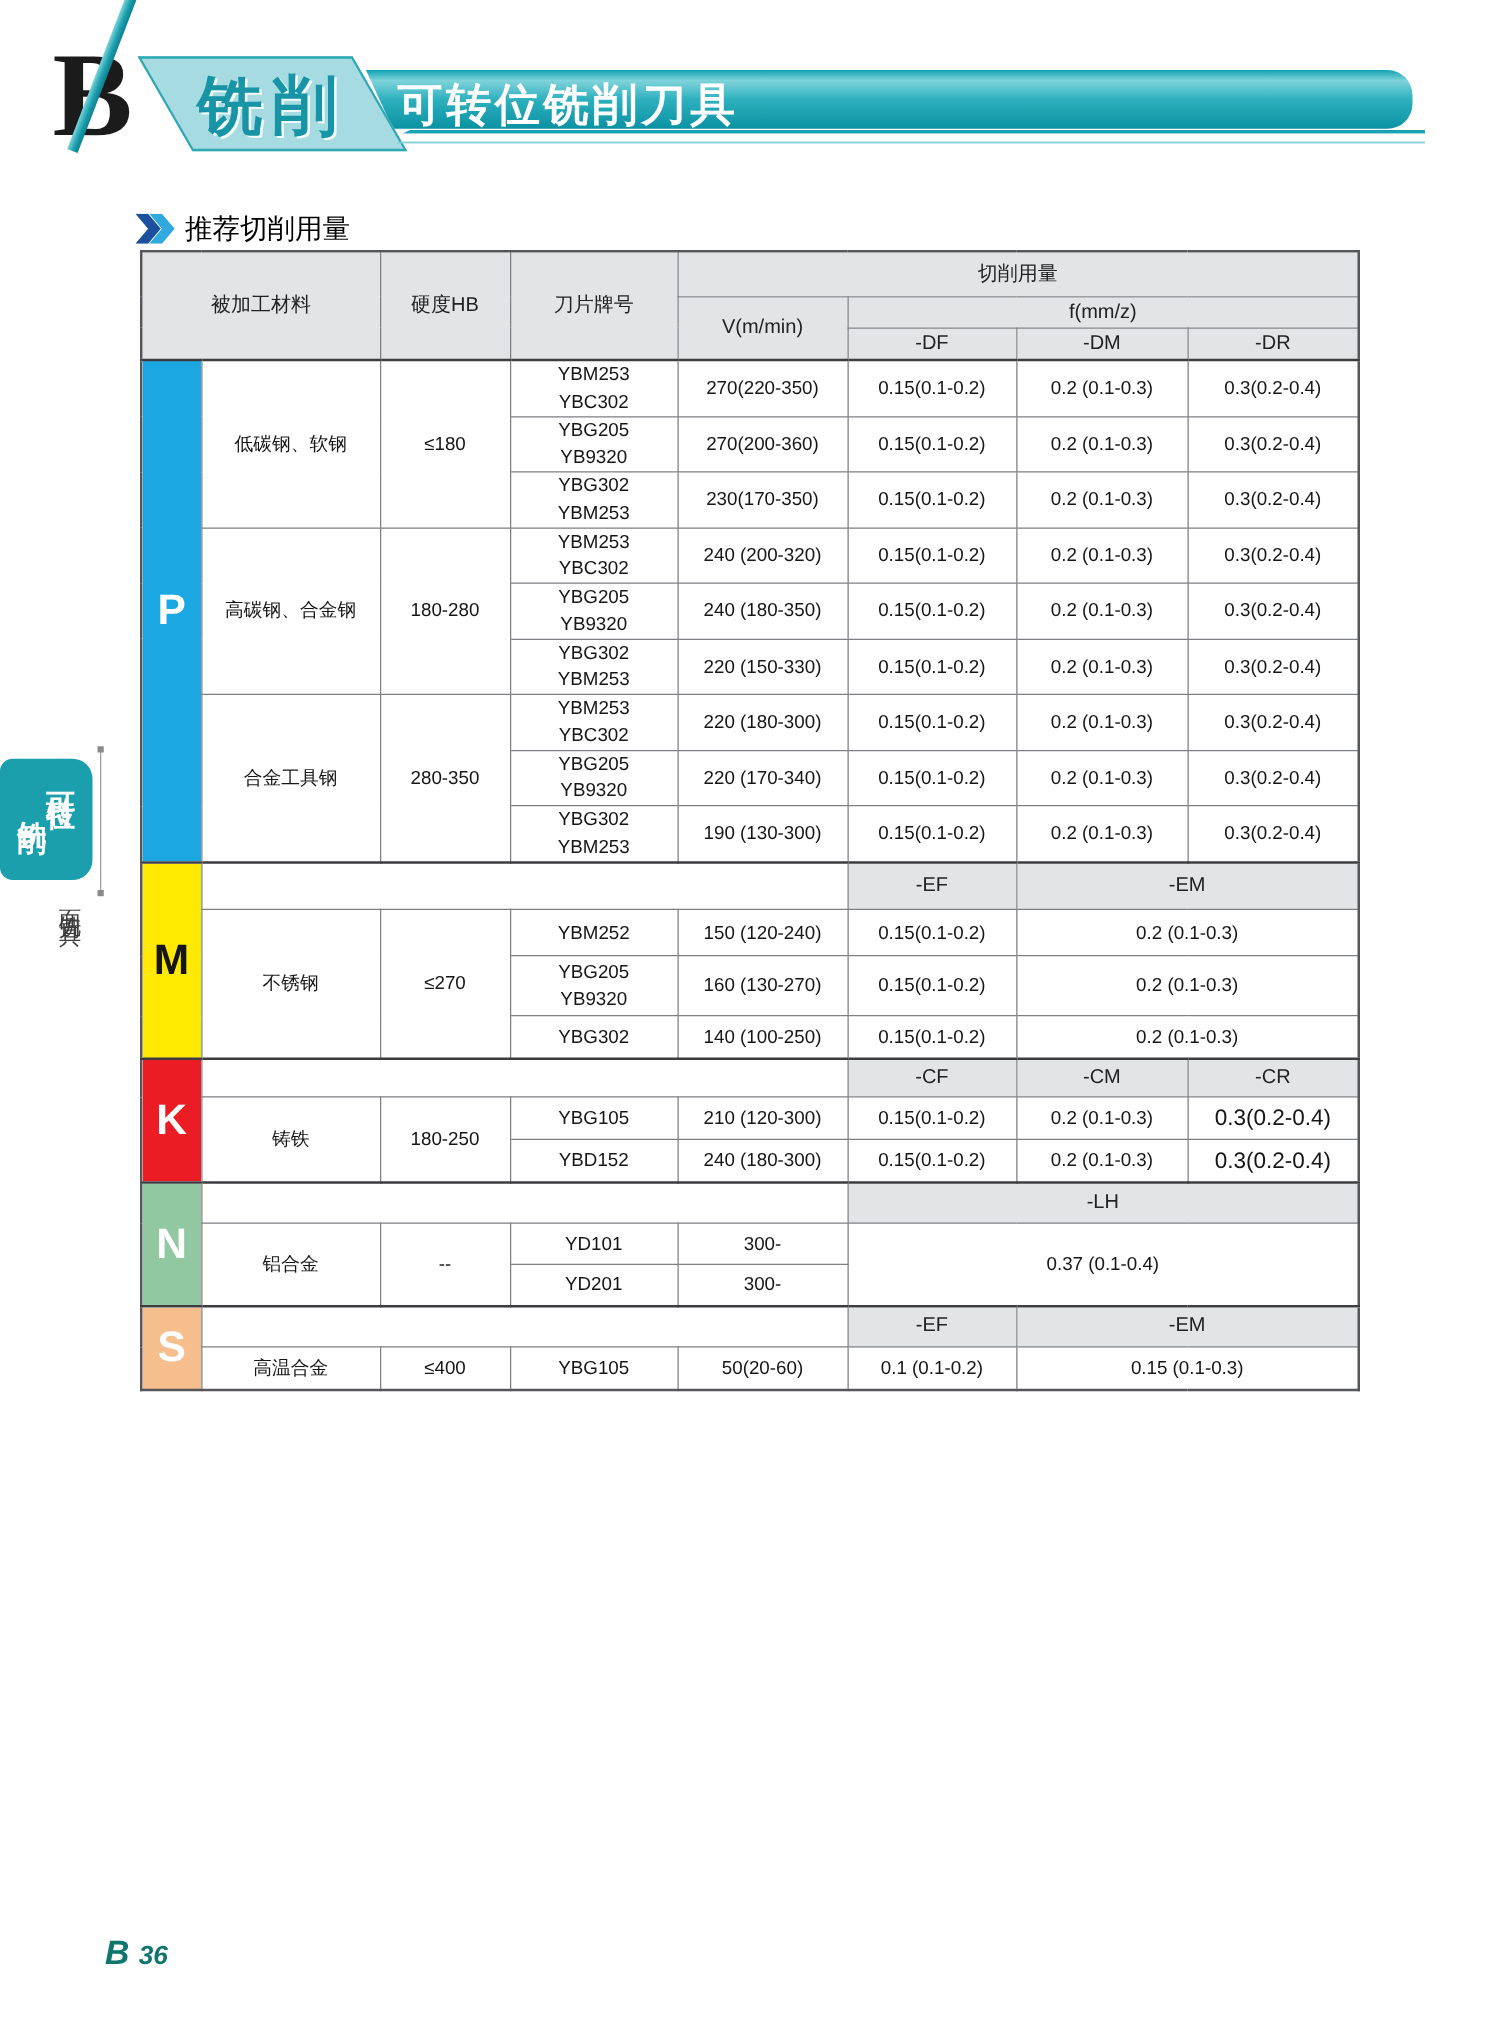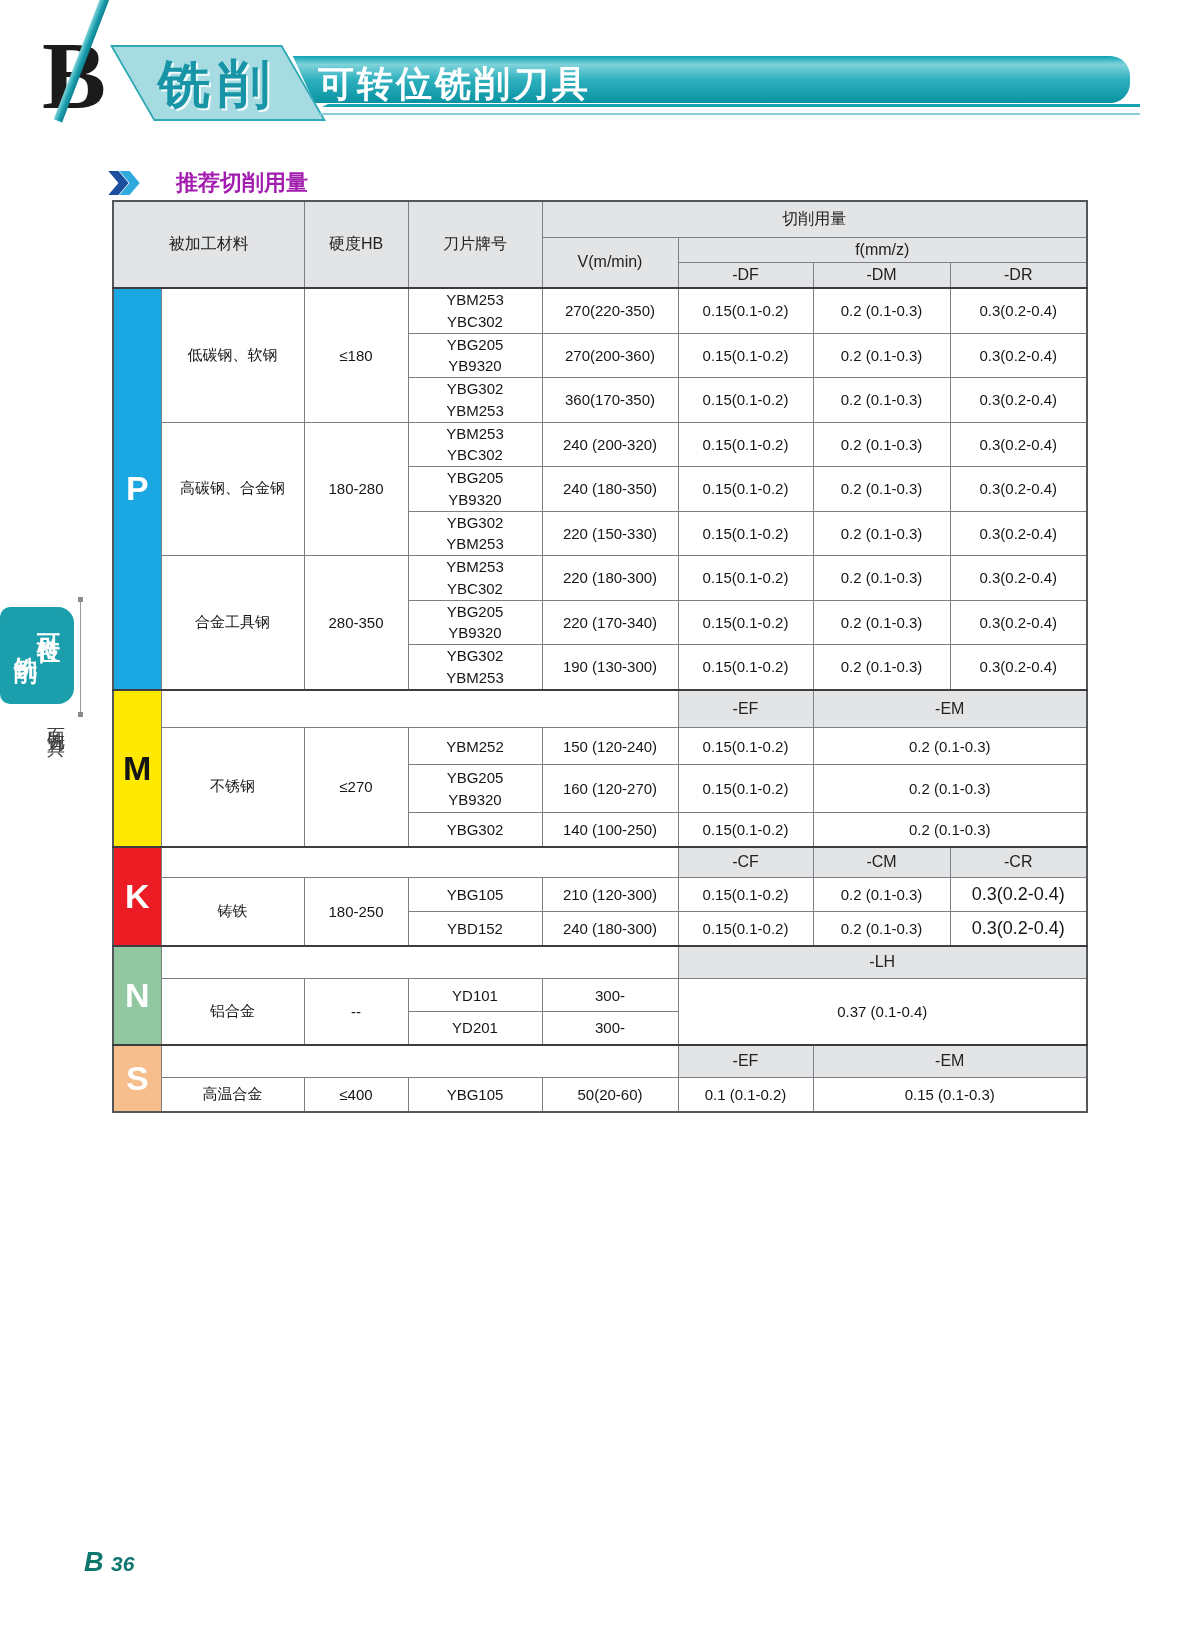--- a/index.html
+++ b/index.html
@@ -23,21 +23,21 @@
           clip-path:polygon(0 -6px,calc(100% + 14px) -6px,calc(100% + 14px) calc(100% + 6px),27px calc(100% + 6px));}
   .banner-text{position:absolute;left:318px;top:60px;font-size:36px;font-weight:bold;
                color:#ffffff;letter-spacing:3px;}
   .rule1{position:absolute;left:322px;top:104px;width:818px;height:3px;background:#15a3b3;
          clip-path:polygon(6px 0,100% 0,100% 100%,0 100%);}
   .rule2{position:absolute;left:316px;top:113px;width:824px;height:2px;background:#84cfd7;
          clip-path:polygon(5px 0,100% 0,100% 100%,0 100%);}
 
   
   .heading-icon{position:absolute;left:108px;top:171px;width:32px;height:24px;}
-  .heading-text{position:absolute;left:148px;top:168px;font-size:22px;font-weight:bold;color:#a21caf;margin-left:28px;}
+  .heading-text{position:absolute;left:148px;top:168px;font-size:22px;font-weight:normal;color:#000000;}
 
   
   table.cut{position:absolute;left:112px;top:200px;border-collapse:collapse;table-layout:fixed;
             width:974px;border:2px solid #55565a;}
   table.cut td{border:1px solid #7e7f82;text-align:center;vertical-align:middle;
                font-size:15px;color:#161616;padding:0 2px;background:#ffffff;overflow:hidden;}
   table.cut td.head{background:#e3e4e6;font-size:16px;color:#222;}
   table.cut td.sub{background:#e3e4e6;font-size:16px;color:#222;}
   table.cut td.blank{background:#ffffff;}
   table.cut td.grade{white-space:pre-line;line-height:1.45;}
@@ -130,21 +130,21 @@
           <td class="grade">YBG205
 YB9320</td>
           <td>270(200-360)</td>
           <td>0.15(0.1-0.2)</td>
           <td>0.2 (0.1-0.3)</td>
           <td>0.3(0.2-0.4)</td>
         </tr>
         <tr style="height: 44px;">
           <td class="grade">YBG302
 YBM253</td>
-          <td>360(170-350)</td>
+          <td>230(170-350)</td>
           <td>0.15(0.1-0.2)</td>
           <td>0.2 (0.1-0.3)</td>
           <td>0.3(0.2-0.4)</td>
         </tr>
         <tr style="height: 44px;">
           <td rowspan="3">高碳钢、合金钢</td>
           <td rowspan="3">180-280</td>
           <td class="grade">YBM253
 YBC302</td>
           <td>240 (200-320)</td>
@@ -204,21 +204,21 @@
           <td rowspan="3">不锈钢</td>
           <td rowspan="3">≤270</td>
           <td>YBM252</td>
           <td>150 (120-240)</td>
           <td>0.15(0.1-0.2)</td>
           <td colspan="2">0.2 (0.1-0.3)</td>
         </tr>
         <tr style="height: 48px;">
           <td class="grade">YBG205
 YB9320</td>
-          <td>160 (120-270)</td>
+          <td>160 (130-270)</td>
           <td>0.15(0.1-0.2)</td>
           <td colspan="2">0.2 (0.1-0.3)</td>
         </tr>
         <tr style="height: 34px;">
           <td>YBG302</td>
           <td>140 (100-250)</td>
           <td>0.15(0.1-0.2)</td>
           <td colspan="2">0.2 (0.1-0.3)</td>
         </tr>
         <tr class="sec" style="height: 31px;">

